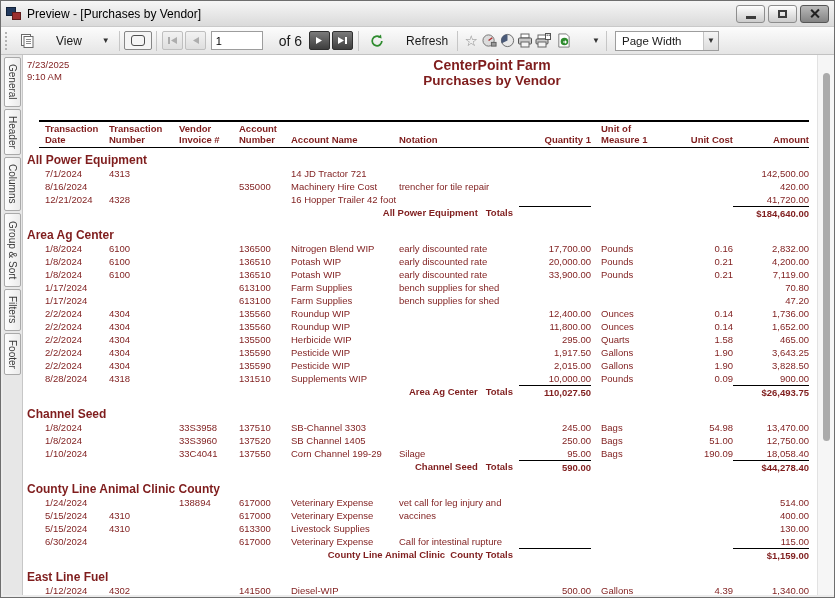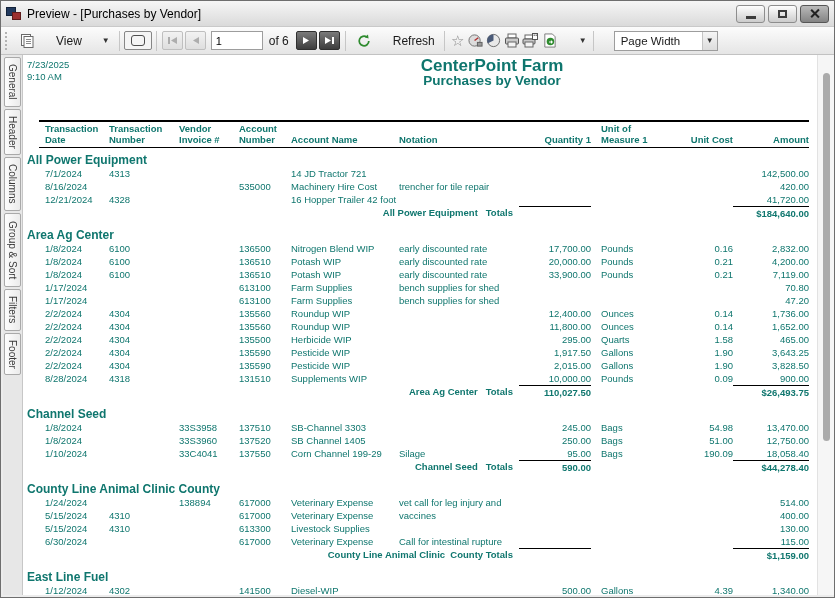--- a/index.html
+++ b/index.html
@@ -37,52 +37,52 @@
   .tb-btn { display:flex; align-items:center; gap:20px; padding:3px 5px; border-radius:2px; }
   .tb-ic { display:flex; align-items:center; justify-content:center; width:18px; height:18px; }
   .caret { font-size:8px; color:#333; }
   .toggle-on { border:1px solid #868686; background:#f4f4f4; padding:3px 6px; border-radius:2px; }
   .comment-shape { display:block; width:14px; height:11px; border:1.6px solid #4d4d4d; border-radius:3px; }
   .nav { width:21px; height:19px; border-radius:2px; display:flex; align-items:center;
     justify-content:center; border:1px solid #bfbfbf; background:linear-gradient(#f2f2f2,#dedede); margin:0 1px; }
   .nav.on { border-color:#303030; background:linear-gradient(#7a7a7a,#3e3e3e); }
   .page-input { width:52px; height:19px; border:1px solid #9d9d9d; font-size:11px;
     padding:0 4px; margin:0 4px; font-family:"Liberation Sans",sans-serif; }
-  .of-label { margin:0 6px 0 2px; font-size:12px; }
+  .of-label { margin:0 6px 0 12px; font-size:14px; }
   .combo { display:flex; align-items:center; width:104px; height:20px; background:#fff;
-    border:1px solid #9d9d9d; margin:0 16px; }
+    border:1px solid #9d9d9d; margin:0 4px; }
   .combo-text { flex:1; font-size:11.5px; padding-left:6px; white-space:nowrap; }
   .combo-btn { width:15px; height:100%; display:flex; align-items:center; justify-content:center;
     background:linear-gradient(#f5f5f5,#dcdcdc); border-left:1px solid #c4c4c4; }
   .right-zone { margin-left:auto; display:flex; align-items:center; }
   .search-input { width:92px; height:18px; border:1px solid #d2d2d2; background:#fff;
     margin-right:6px; font-size:11px; padding:0 4px; }
   .link { padding:0 8px; font-size:12px; color:#111; }
   .link.dim { color:#9b9b9b; }
   .vsep { width:1px; height:15px; background:#cdcdcd; }
   .star-glyph { font-size:15px; color:#8a8a8a; line-height:1; }
 
   
   .main { flex:1; display:flex; background:#ececec; padding:0 0 2px 2px; overflow:hidden; }
   .tabstrip { flex:0 0 20px; background:#e7e7e7; border-right:1px solid #c7c7c7;
     display:flex; flex-direction:column; align-items:center; }
   .vtab { writing-mode:vertical-rl; font-size:10px; color:#3a3a3a; width:17px;
     background:linear-gradient(90deg,#fdfdfd,#ebebeb); border:1px solid #a9a9a9;
     border-radius:2px; margin-top:2px; display:flex; align-items:center;
     justify-content:center; white-space:nowrap; }
-  .report { flex:1; background:#fff; color:#0f766e; overflow:hidden; padding:3px 0 0 2px; position:relative; }
+  .report { flex:1; background:#fff; color:#7f1d1d; overflow:hidden; padding:3px 0 0 2px; position:relative; }
   .scrollbar { flex:0 0 17px; background:#f6f6f6; border-left:1px solid #e2e2e2; position:relative; }
   .sb-thumb { position:absolute; left:5px; top:18px; width:7px; height:368px;
     background:#ababab; border-radius:4px; }
 
   
   .rheader { display:flex; margin:1px 10px 0 2px; }
   .rh-left { width:150px; font-size:9.5px; line-height:12px; }
   .rh-center { flex:1; text-align:center; }
-  .company { font-size:17px; font-weight:bold; line-height:13px; }
+  .company { font-size:14px; font-weight:bold; line-height:13px; }
   .rtitle { font-size:13.5px; font-weight:bold; line-height:17px; }
   .rh-right { width:150px; text-align:right; font-size:9.5px; }
 
   .thead { display:flex; margin:31px 0 0 14px; width:770px; border-top:2px solid #000;
     border-bottom:1px solid #000; font-weight:bold; font-size:9.5px; padding:1px 0 2px 0; }
   .thead .cell span { display:block; height:11px; line-height:11px; }
 
   .cell { white-space:pre; overflow:hidden; flex:0 0 auto; }
   .c0 { width:70px; padding-left:6px; }
   .c1 { width:62px; }

